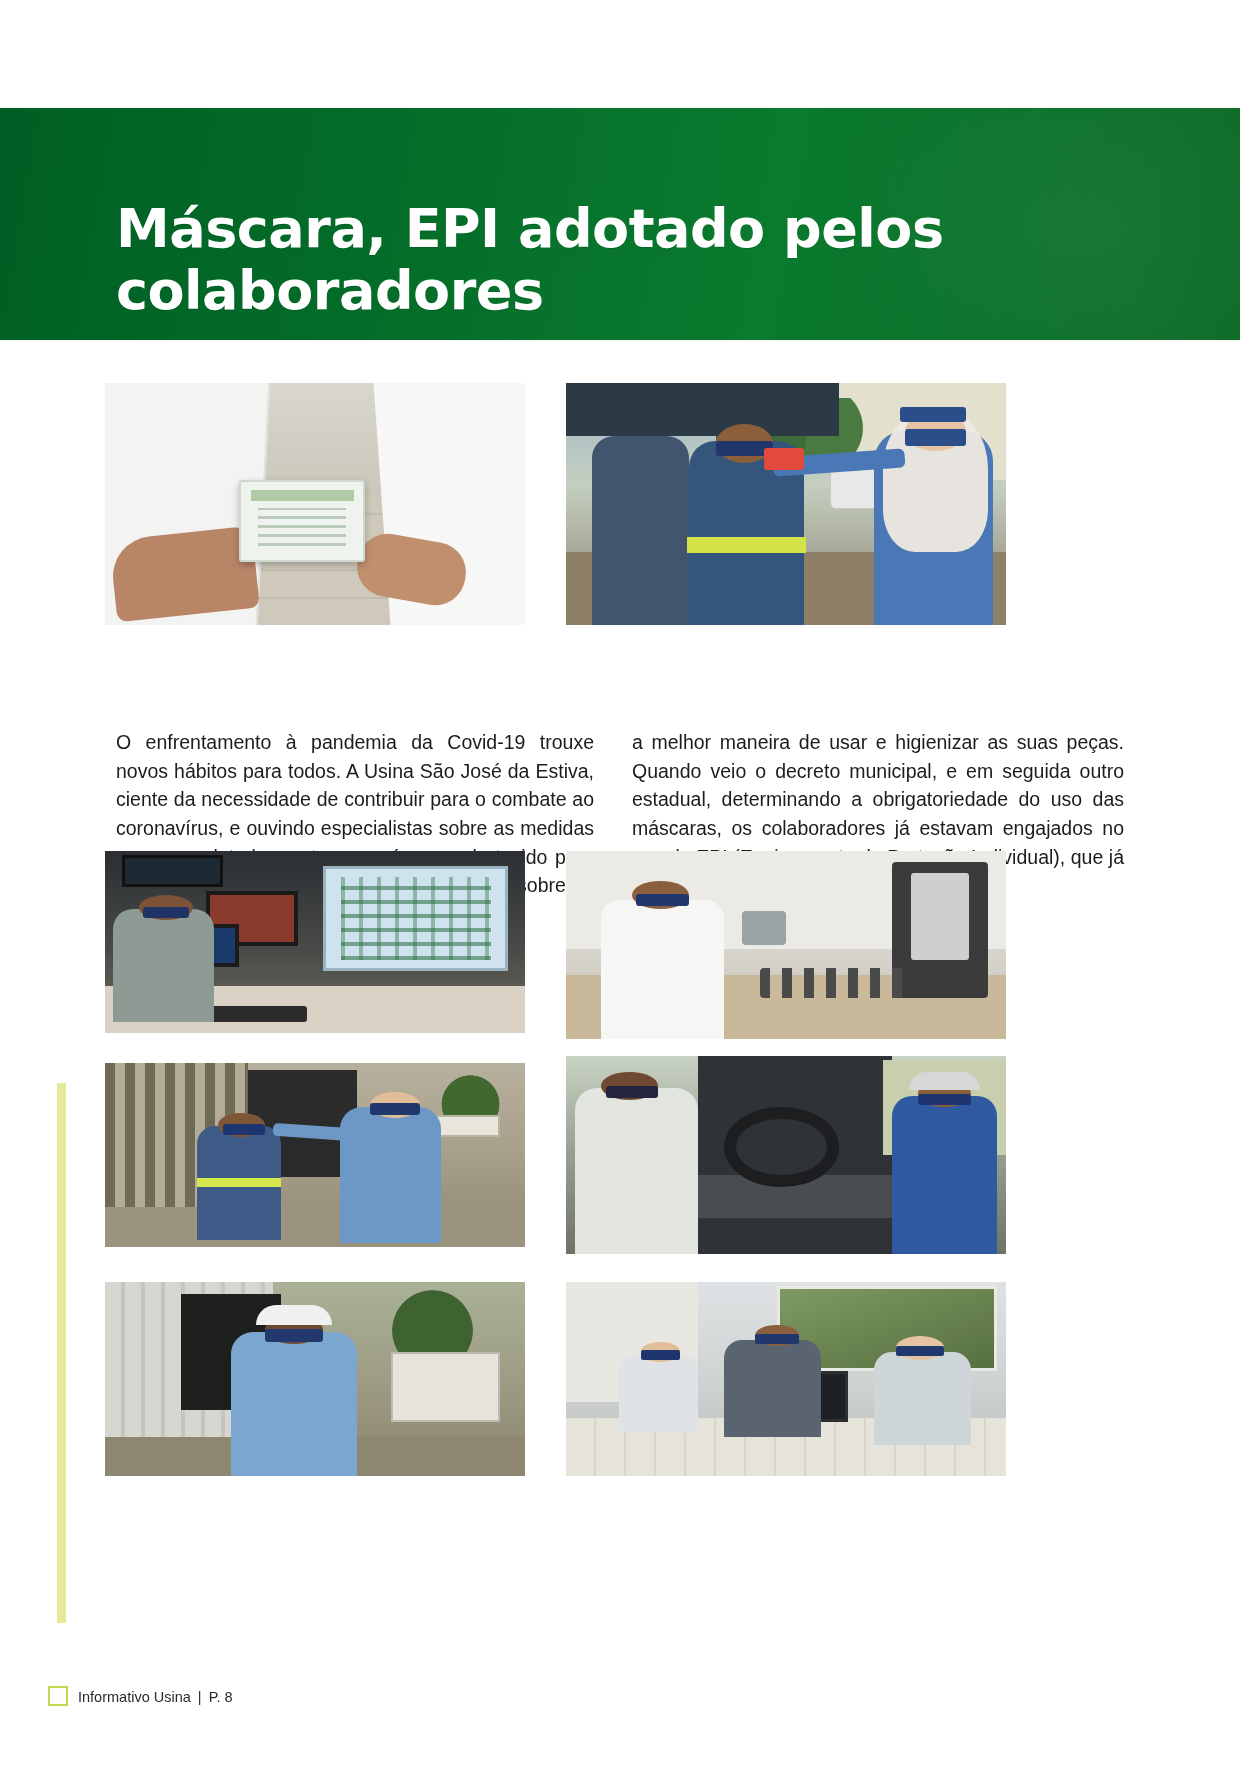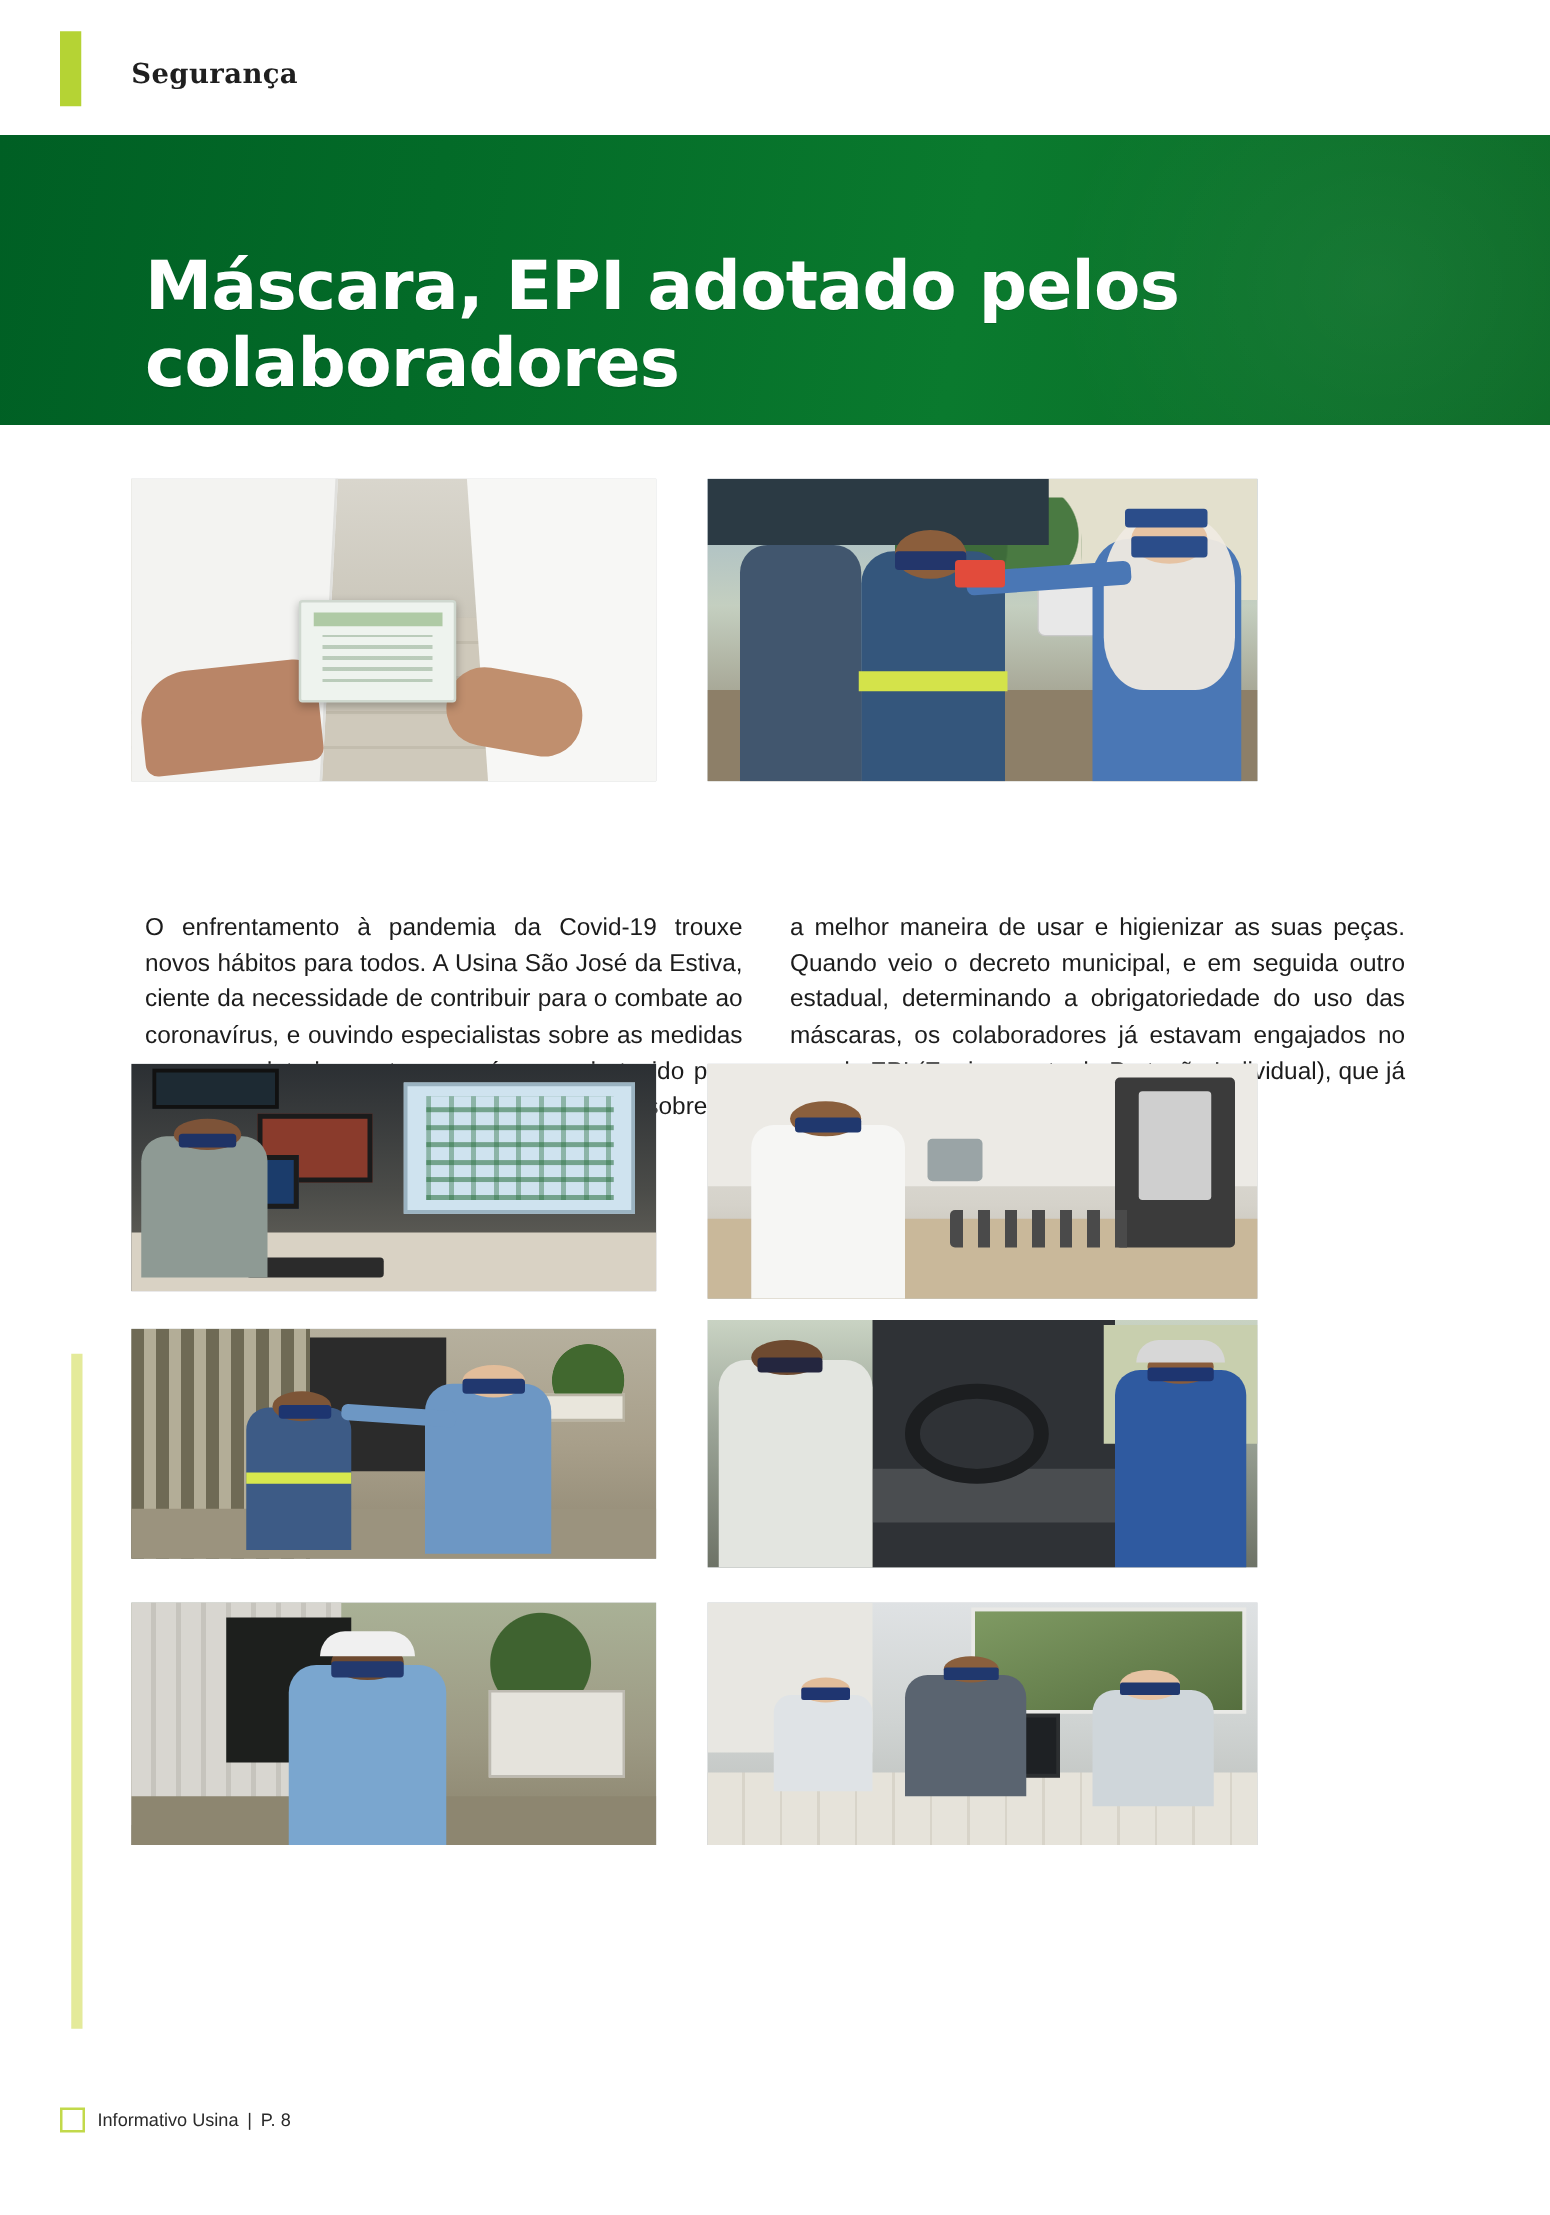--- a/index.html
+++ b/index.html
@@ -257,24 +257,20 @@
   .p8 .pBm { position:absolute; left:43%; top:27%; width:10%; height:5%; background:#20386e; border-radius:2px; }
   .p8 .pC { position:absolute; right:8%; top:36%; width:22%; height:48%; background:#cfd6da; border-radius:18px 18px 0 0; }
   .p8 .pCh { position:absolute; right:14%; top:28%; width:11%; height:12%; background:#e6c3a3; border-radius:50%; }
   .p8 .pCm { position:absolute; right:14%; top:33%; width:11%; height:5%; background:#20386e; border-radius:2px; }
 </style>
 </head>
 <body>
 
 <div class="page">
 
-  <div class="kicker">
-    <div class="kicker-bar"></div>
-    <div class="kicker-label">Segurança</div>
-  </div>
 
   <div class="banner">
     <h1 class="banner-title">Máscara, EPI adotado pelos
 colaboradores</h1>
   </div>
 
   <div class="side-accent"></div>
 
   <div class="photo" style="left:105px; top:383px; width:420px; height:242px;">
     <div class="ph-inner p1">

